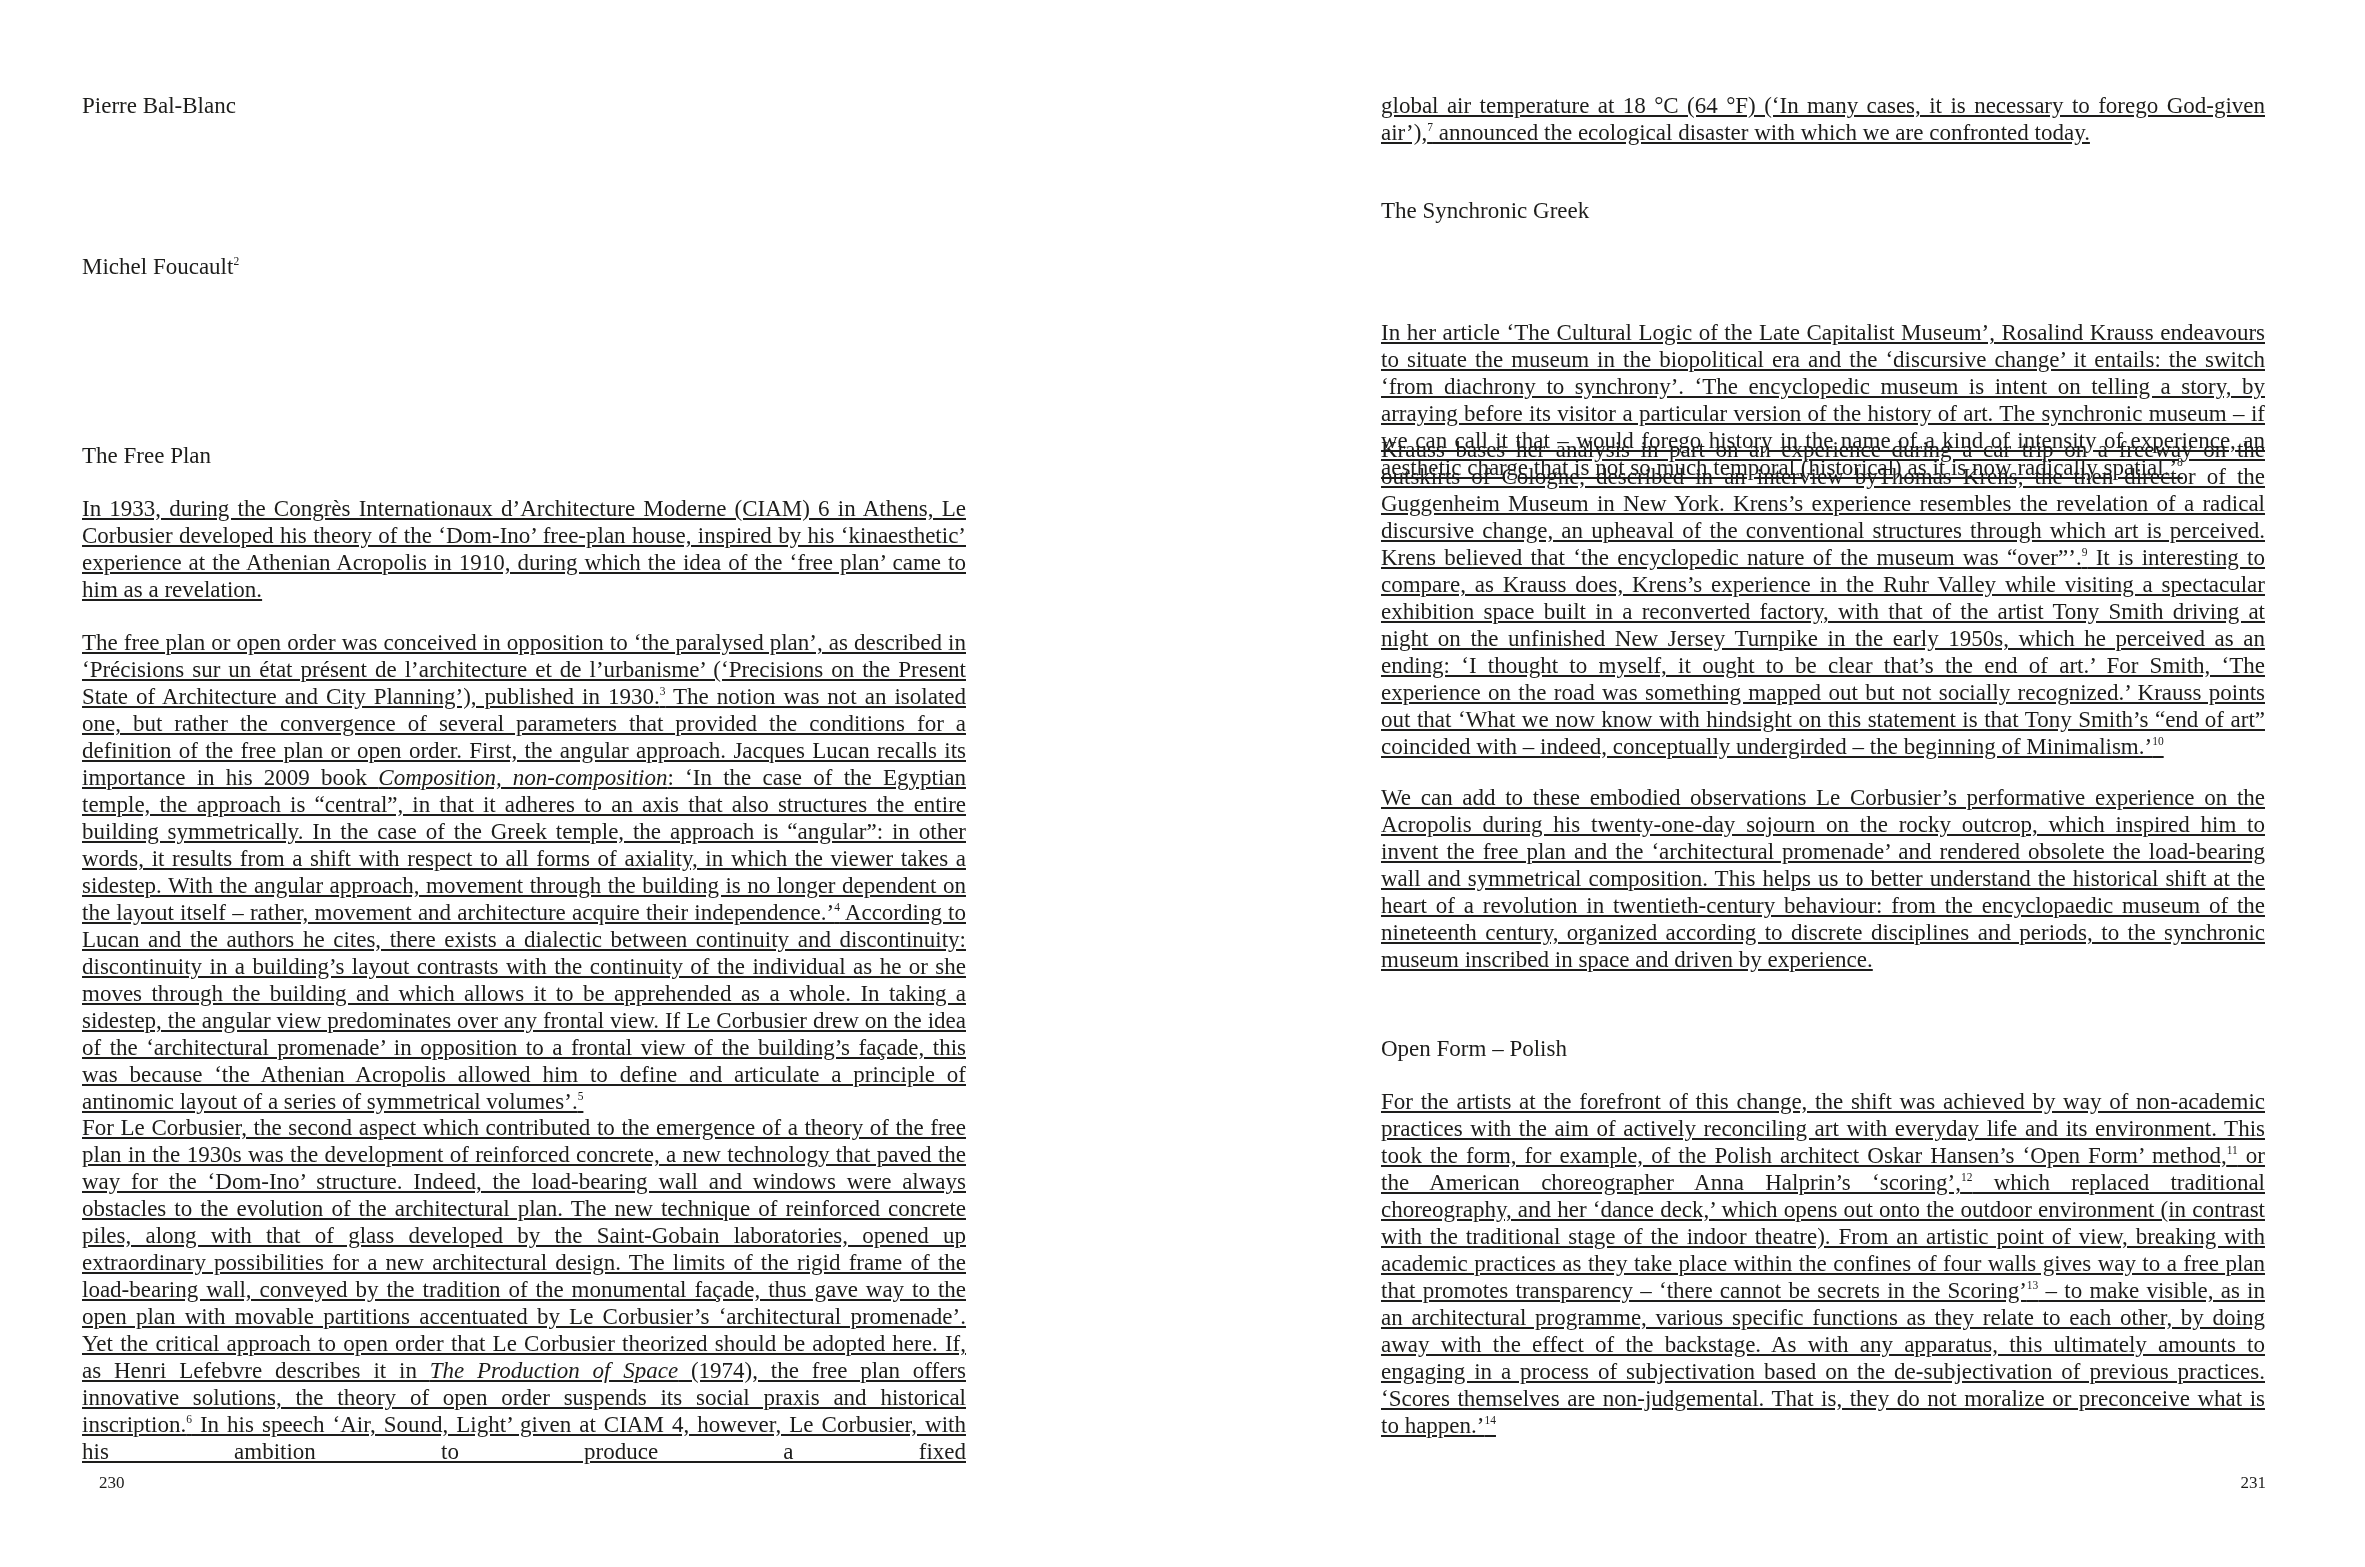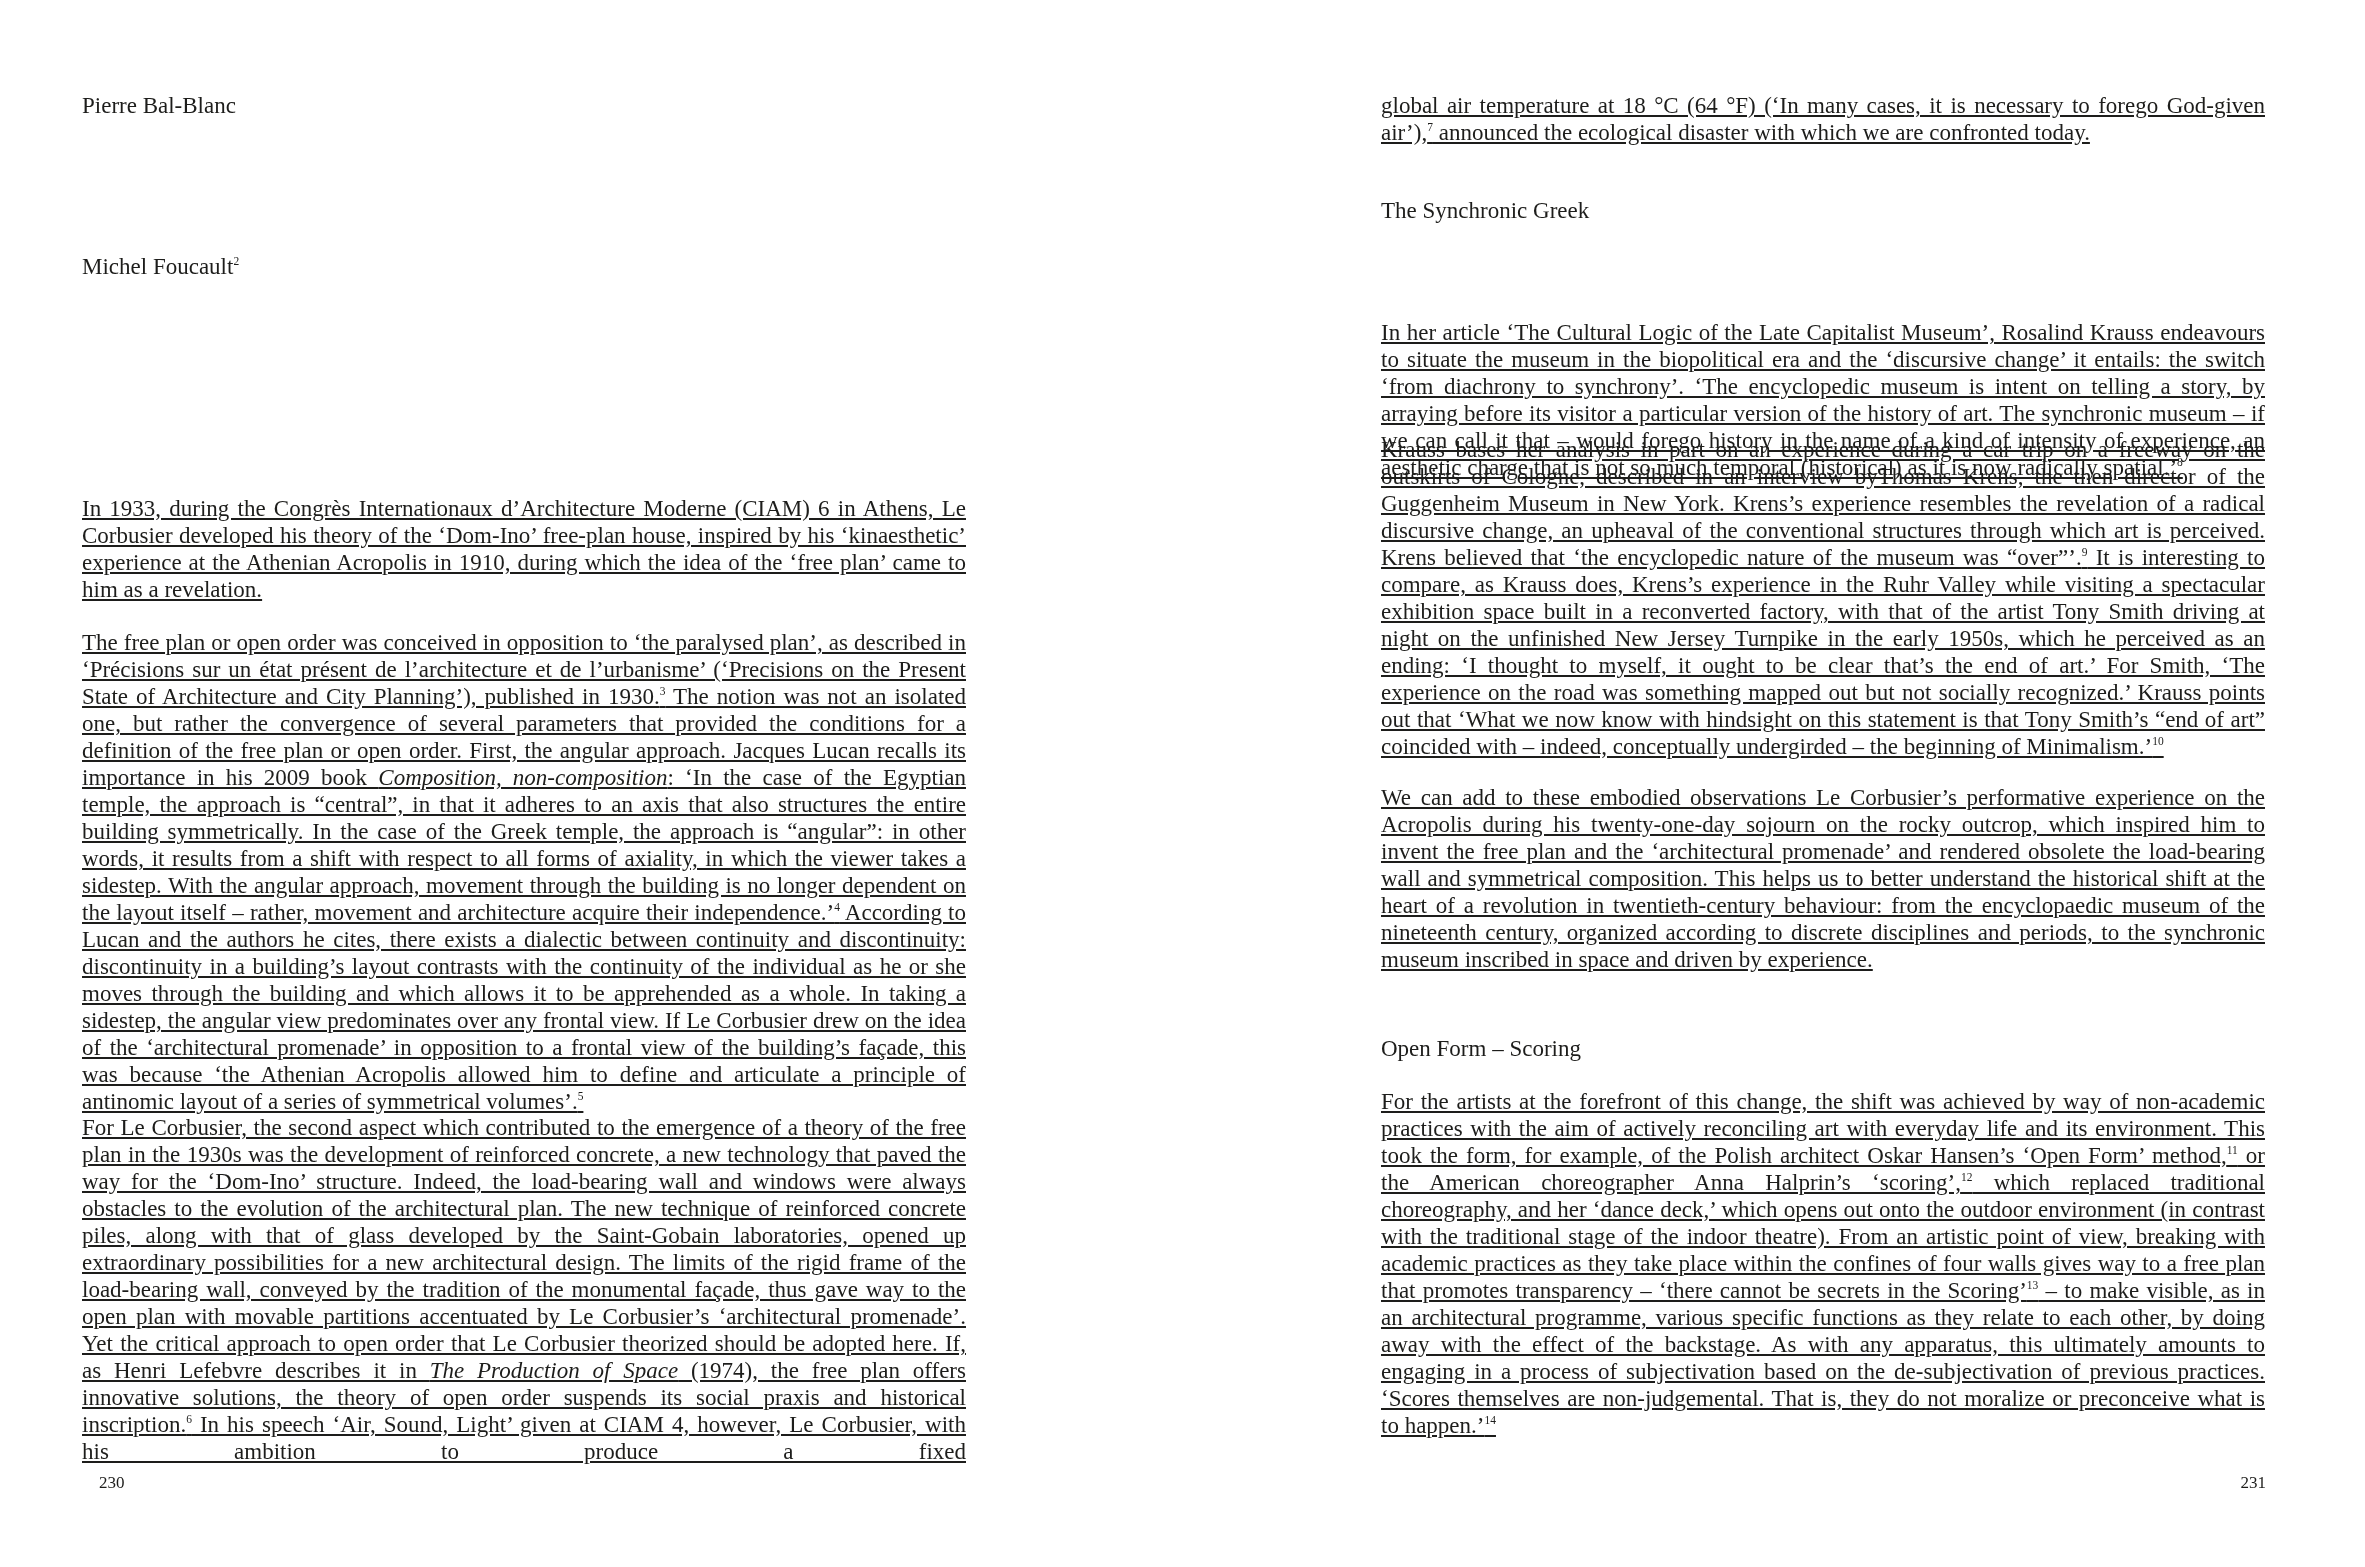--- a/index.html
+++ b/index.html
@@ -24,20 +24,21 @@
 
 <div class="page page-left">
 
   <div class="blk left-col" style="top:92px;">Pierre Bal-Blanc</div>
 
 
   <div class="blk left-col epigraph" style="top:253px;">
     <div style="font-style:normal;"><span>Michel Foucault</span><sup>2</sup></div>
   </div>
 
+  <div class="blk left-col" style="top:442px;">The Free Plan</div>
 
   <p class="blk left-col just par" style="top:495px;">In 1933, during the Congrès Internationaux d’Architecture Moderne (CIAM) 6 in Athens, Le Corbusier developed his theory of the ‘Dom-Ino’ free-plan house, inspired by his ‘kinaesthetic’ experience at the Athenian Acropolis in 1910, during which the idea of the ‘free plan’ came to him as a revelation.</p>
 
   <p class="blk left-col just par" style="top:629px;"><span>The free plan or open order was conceived in opposition to ‘the paralysed plan’, as described in ‘Précisions sur un état présent de l’architecture et de l’urbanisme’ (‘Precisions on the Present State of Architecture and City Planning’), published in 1930.</span><sup>3</sup><span> The notion was not an isolated one, but rather the convergence of several parameters that provided the conditions for a definition of the free plan or open order. First, the angular approach. Jacques Lucan recalls its importance in his 2009 book </span><em>Composition, non-composition</em><span>: ‘In the case of the Egyptian temple, the approach is “central”, in that it adheres to an axis that also structures the entire building symmetrically. In the case of the Greek temple, the approach is “angular”: in other words, it results from a shift with respect to all forms of axiality, in which the viewer takes a sidestep. With the angular approach, movement through the building is no longer dependent on the layout itself – rather, movement and architecture acquire their independence.’</span><sup>4</sup><span> According to Lucan and the authors he cites, there exists a dialectic between continuity and discontinuity: discontinuity in a building’s layout contrasts with the continuity of the individual as he or she moves through the building and which allows it to be apprehended as a whole. In taking a sidestep, the angular view predominates over any frontal view. If Le Corbusier drew on the idea of the ‘architectural promenade’ in opposition to a frontal view of the building’s façade, this was because ‘the Athenian Acropolis allowed him to define and articulate a principle of antinomic layout of a series of symmetrical volumes’.</span><sup>5</sup></p>
 
   <p class="blk left-col just par" style="top:1114px;text-align-last:justify;"><span>For Le Corbusier, the second aspect which contributed to the emergence of a theory of the free plan in the 1930s was the development of reinforced concrete, a new technology that paved the way for the ‘Dom-Ino’ structure. Indeed, the load-bearing wall and windows were always obstacles to the evolution of the architectural plan. The new technique of reinforced concrete piles, along with that of glass developed by the Saint-Gobain laboratories, opened up extraordinary possibilities for a new architectural design. The limits of the rigid frame of the load-bearing wall, conveyed by the tradition of the monumental façade, thus gave way to the open plan with movable partitions accentuated by Le Corbusier’s ‘architectural promenade’. Yet the critical approach to open order that Le Corbusier theorized should be adopted here. If, as Henri Lefebvre describes it in </span><em>The Production of Space</em><span> (1974), the free plan offers innovative solutions, the theory of open order suspends its social praxis and historical inscription.</span><sup>6</sup><span> In his speech ‘Air, Sound, Light’ given at CIAM 4, however, Le Corbusier, with his ambition to produce a fixed</span></p>
 
   <div class="pnum" style="left:99px; top:1472px;">230</div>
 </div>
 
@@ -46,19 +47,19 @@
   <p class="blk right-col just par" style="top:92px;"><span>global air temperature at 18 °C (64 °F) (‘In many cases, it is necessary to forego God-given air’),</span><sup>7</sup><span> announced the ecological disaster with which we are confronted today.</span></p>
 
   <div class="blk right-col" style="top:197px;">The Synchronic Greek</div>
 
   <p class="blk right-col just par" style="top:319px;"><span>In her article ‘The Cultural Logic of the Late Capitalist Museum’, Rosalind Krauss endeavours to situate the museum in the biopolitical era and the ‘discursive change’ it entails: the switch ‘from diachrony to synchrony’. ‘The encyclopedic museum is intent on telling a story, by arraying before its visitor a particular version of the history of art. The synchronic museum – if we can call it that – would forego history in the name of a kind of intensity of experience, an aesthetic charge that is not so much temporal (historical) as it is now radically spatial.’</span><sup>8</sup></p>
 
   <p class="blk right-col just par" style="top:436px;"><span>Krauss bases her analysis in part on an experience during a car trip on a freeway on the outskirts of Cologne, described in an interview byThomas Krens, the then director of the Guggenheim Museum in New York. Krens’s experience resembles the revelation of a radical discursive change, an upheaval of the conventional structures through which art is perceived. Krens believed that ‘the encyclopedic nature of the museum was “over”’.</span><sup>9</sup><span> It is interesting to compare, as Krauss does, Krens’s experience in the Ruhr Valley while visiting a spectacular exhibition space built in a reconverted factory, with that of the artist Tony Smith driving at night on the unfinished New Jersey Turnpike in the early 1950s, which he perceived as an ending: ‘I thought to myself, it ought to be clear that’s the end of art.’ For Smith, ‘The experience on the road was something mapped out but not socially recognized.’ Krauss points out that ‘What we now know with hindsight on this statement is that Tony Smith’s “end of art” coincided with – indeed, conceptually undergirded – the beginning of Minimalism.’</span><sup>10</sup></p>
 
   <p class="blk right-col just par" style="top:784px;">We can add to these embodied observations Le Corbusier’s performative experience on the Acropolis during his twenty-one-day sojourn on the rocky outcrop, which inspired him to invent the free plan and the ‘architectural promenade’ and rendered obsolete the load-bearing wall and symmetrical composition. This helps us to better understand the historical shift at the heart of a revolution in twentieth-century behaviour: from the encyclopaedic museum of the nineteenth century, organized according to discrete disciplines and periods, to the synchronic museum inscribed in space and driven by experience.</p>
 
-  <div class="blk right-col" style="top:1035px;">Open Form – Scoring</div>
+  <div class="blk right-col" style="top:1035px;">Open Form – Polish</div>
 
   <p class="blk right-col just par" style="top:1088px;"><span>For the artists at the forefront of this change, the shift was achieved by way of non-academic practices with the aim of actively reconciling art with everyday life and its environment. This took the form, for example, of the Polish architect Oskar Hansen’s ‘Open Form’ method,</span><sup>11</sup><span> or the American choreographer Anna Halprin’s ‘scoring’,</span><sup>12</sup><span> which replaced traditional choreography, and her ‘dance deck,’ which opens out onto the outdoor environment (in contrast with the traditional stage of the indoor theatre). From an artistic point of view, breaking with academic practices as they take place within the confines of four walls gives way to a free plan that promotes transparency – ‘there cannot be secrets in the Scoring’</span><sup>13</sup><span> – to make visible, as in an architectural programme, various specific functions as they relate to each other, by doing away with the effect of the backstage. As with any apparatus, this ultimately amounts to engaging in a process of subjectivation based on the de-subjectivation of previous practices. ‘Scores themselves are non-judgemental. That is, they do not moralize or preconceive what is to happen.’</span><sup>14</sup></p>
 
   <div class="pnum" style="left:1048px; top:1472px; width:35px; text-align:right;">231</div>
 </div>
 
 
 </body></html>

